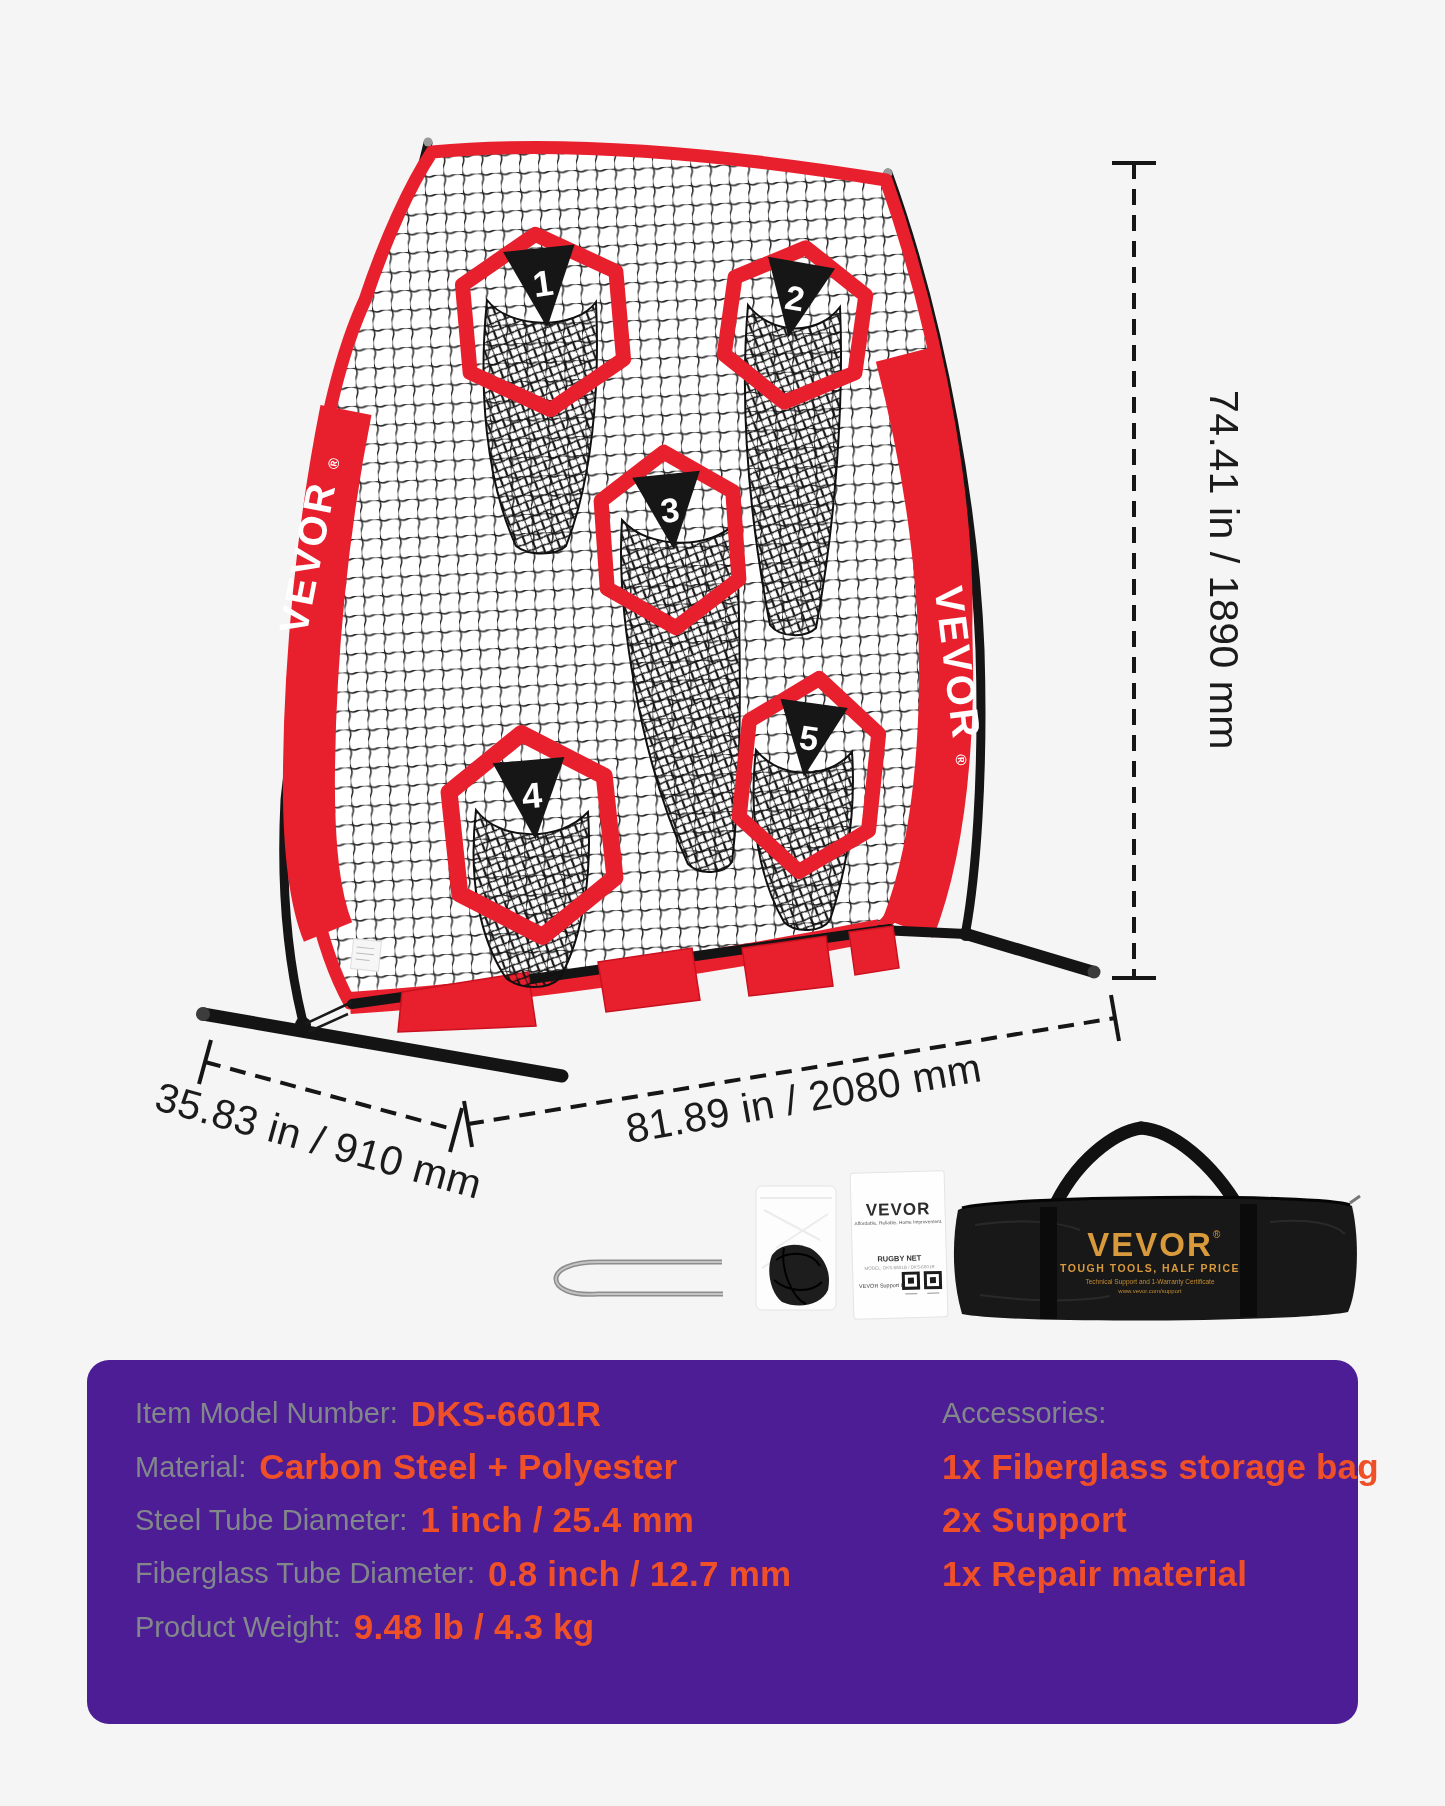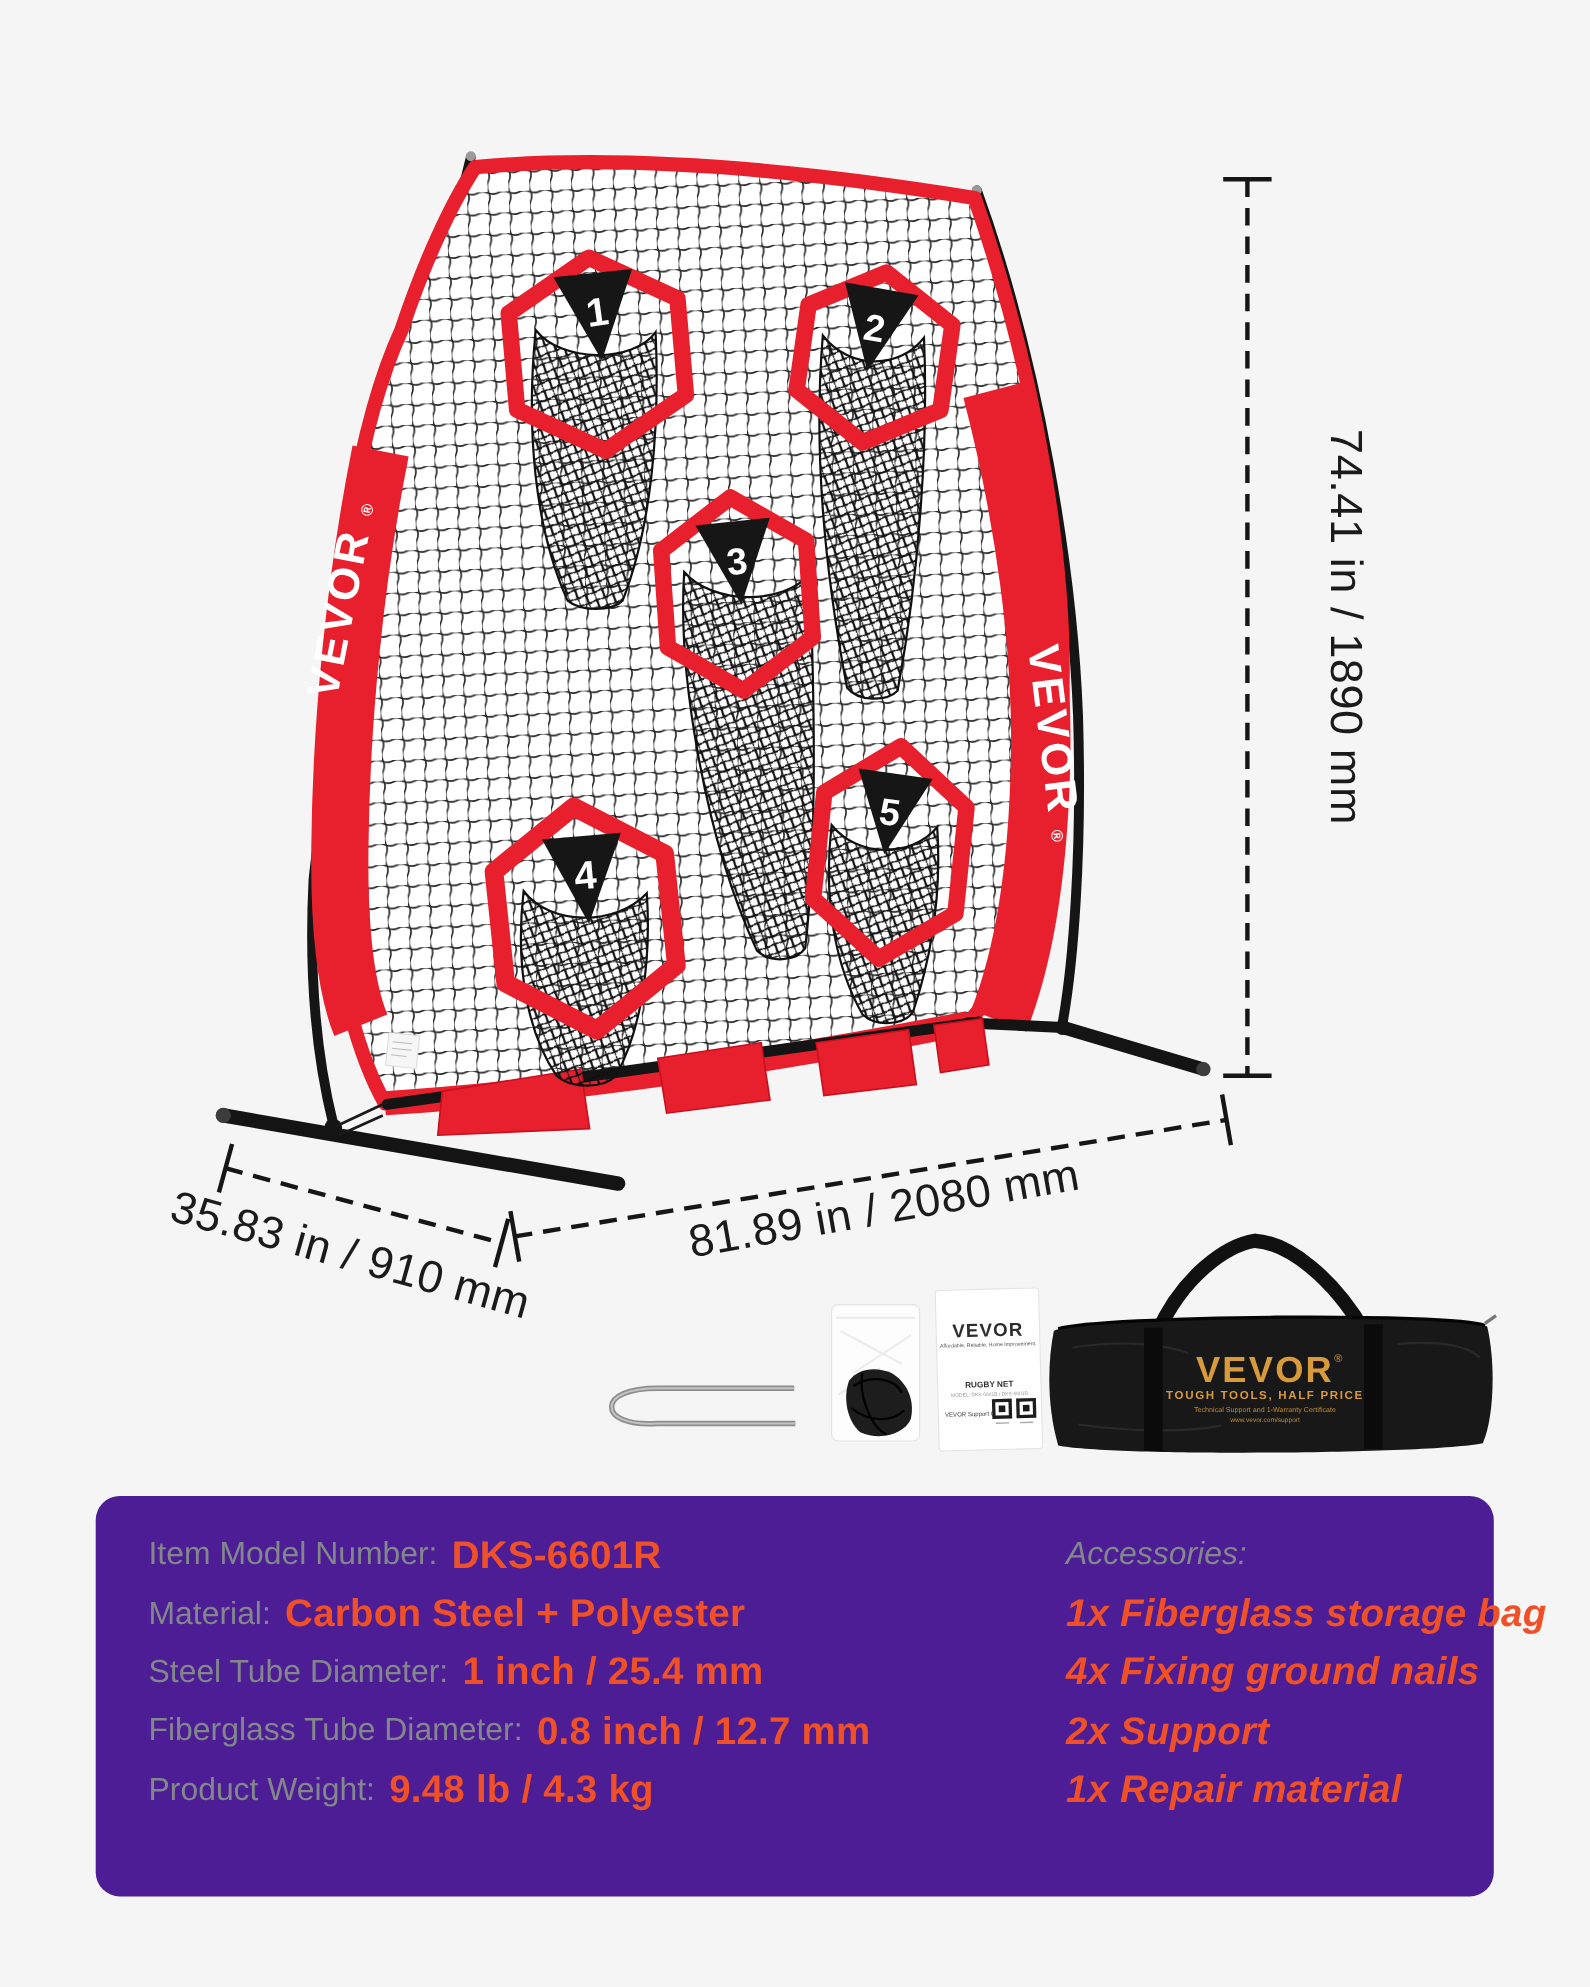--- a/index.html
+++ b/index.html
@@ -14,21 +14,21 @@
   .stage{position:absolute;inset:0;}
   .illus{position:absolute;left:0;top:0;}
   .dim-text{font-family:"Liberation Sans",sans-serif;font-size:41px;fill:#1b1b1b;letter-spacing:.5px;}
   .panel-wordmark{font-family:"Liberation Sans",sans-serif;font-weight:bold;fill:#ffffff;letter-spacing:3px;}
   .spec-panel{
     position:absolute;left:87px;top:1360px;width:1271px;height:364px;
     background:#4c1d95;border-radius:22px;
   }
   .spec-col{position:absolute;top:27px;}
   .spec-col.left{left:48px;}
-  .spec-col.right{left:882px;font-style:italic;}
+  .spec-col.right{left:855px;}
   .spec-row{height:53.4px;display:flex;align-items:center;white-space:nowrap;}
   .spec-label{font-size:29px;color:#82878b;margin-right:13px;}
   .spec-value{font-size:35px;color:#ef5027;font-weight:bold;letter-spacing:.2px;}
   .spec-title{font-size:29px;color:#82878b;}
 </style>
 </head>
 <body>
 
 <div class="stage">
 
@@ -219,23 +219,20 @@
       </div>
     </div>
     <div class="spec-col right">
       <div class="spec-row">
         <span class="spec-title">Accessories:</span>
       </div>
       <div class="spec-row">
         <span class="spec-value">1x Fiberglass storage bag</span>
       </div>
       <div class="spec-row">
-        <span class="spec-value">4x Fixing ground nails</span>
-      </div>
-      <div class="spec-row">
         <span class="spec-value">2x Support</span>
       </div>
       <div class="spec-row">
         <span class="spec-value">1x Repair material</span>
       </div>
     </div>
   </section>
 
 </div>
 

